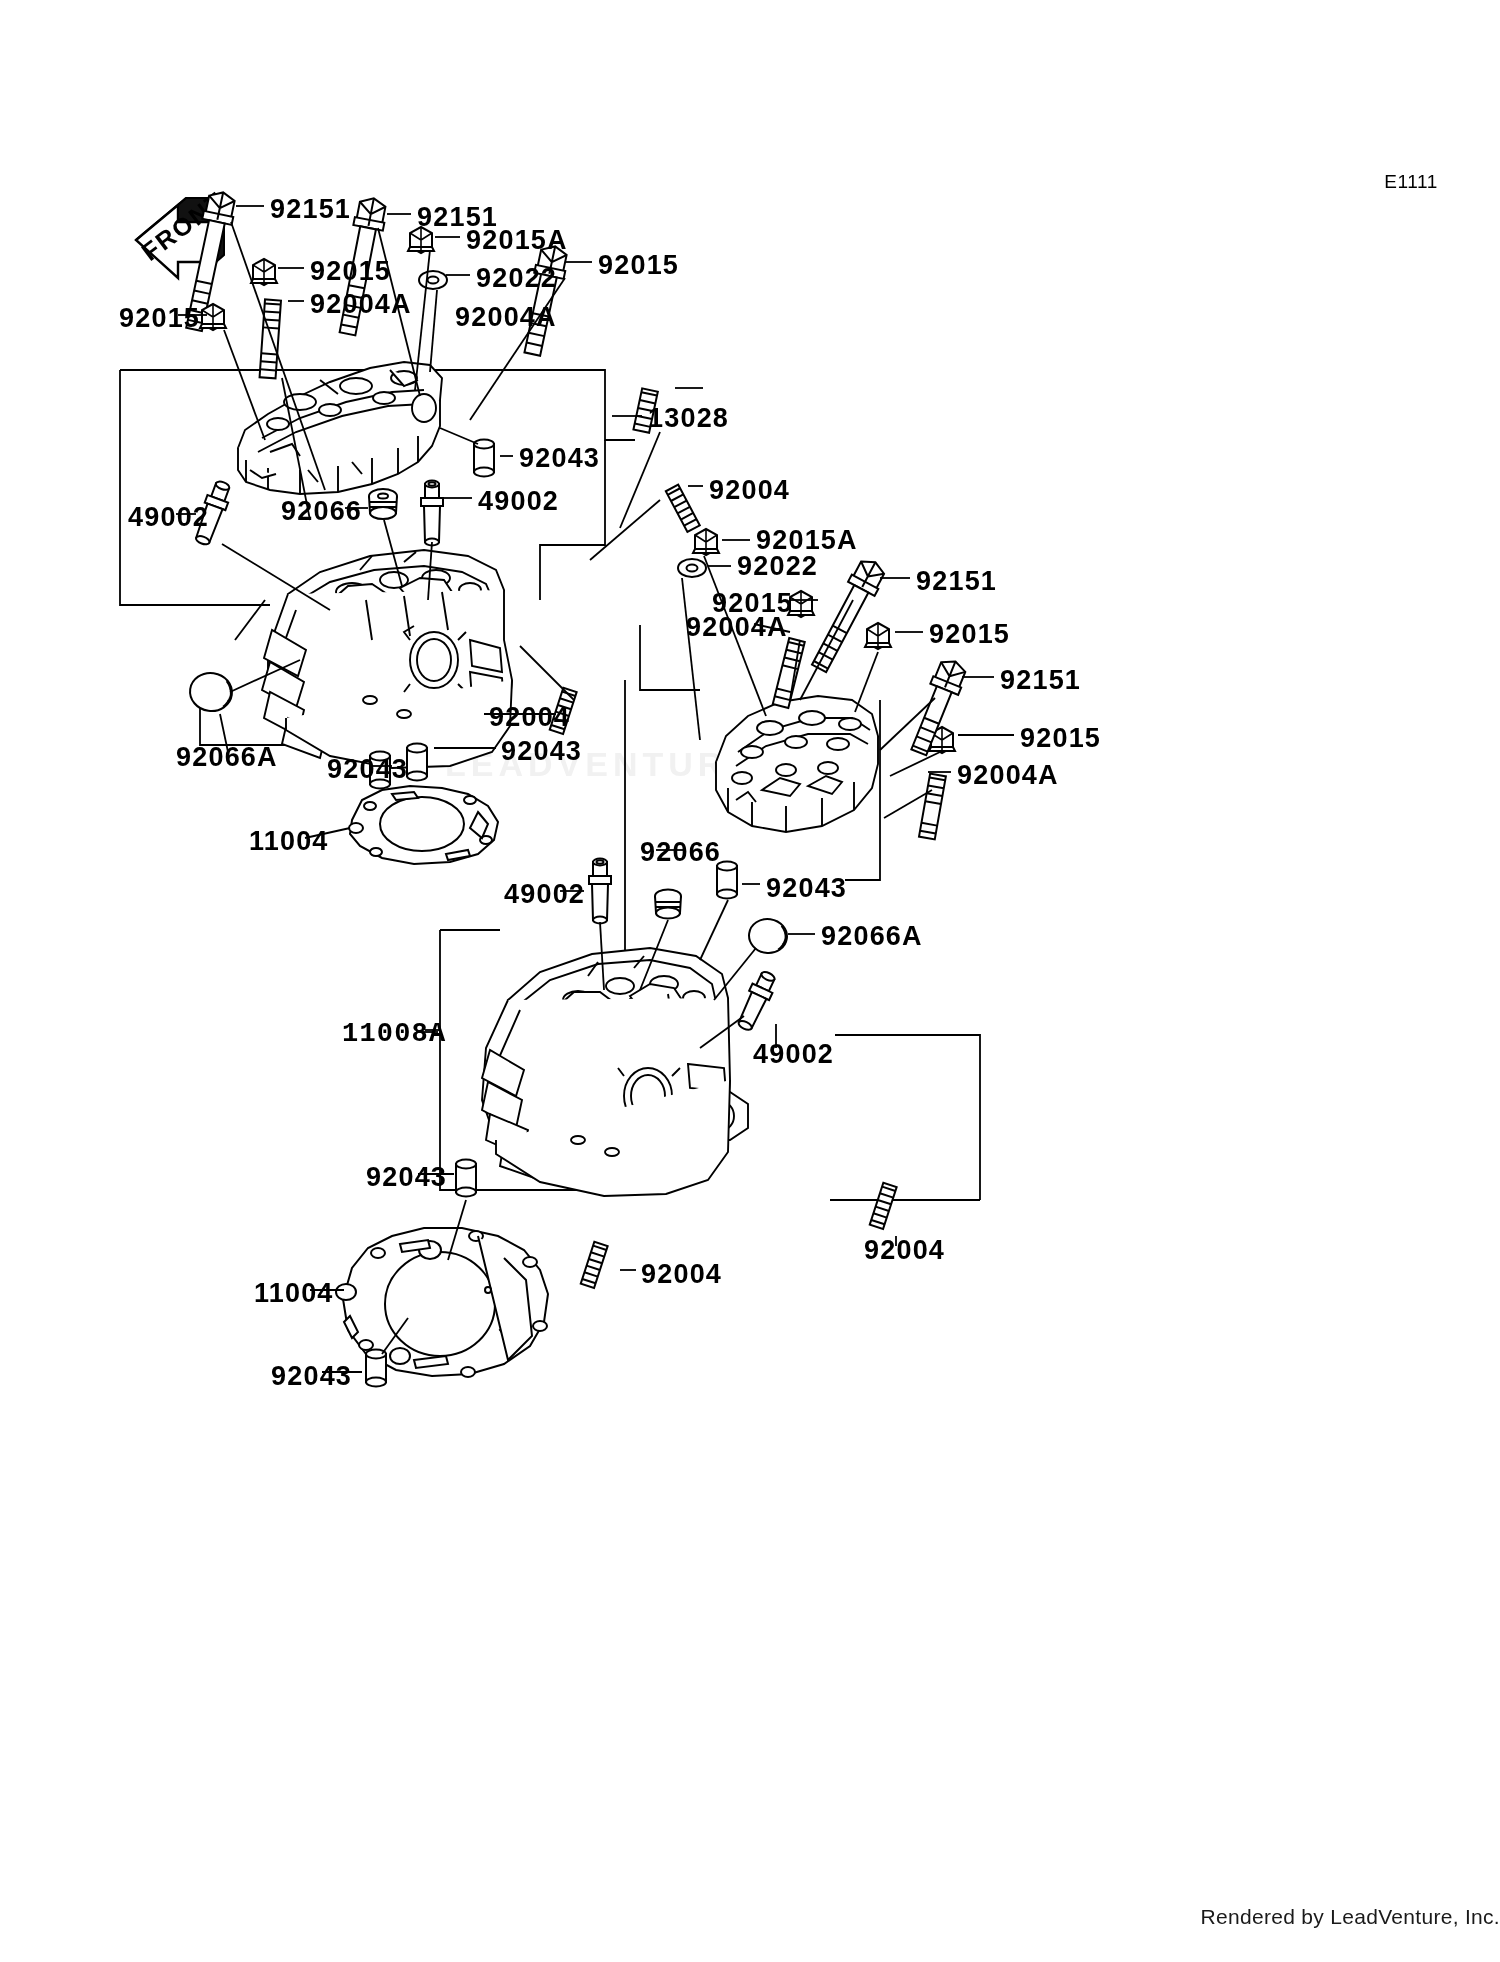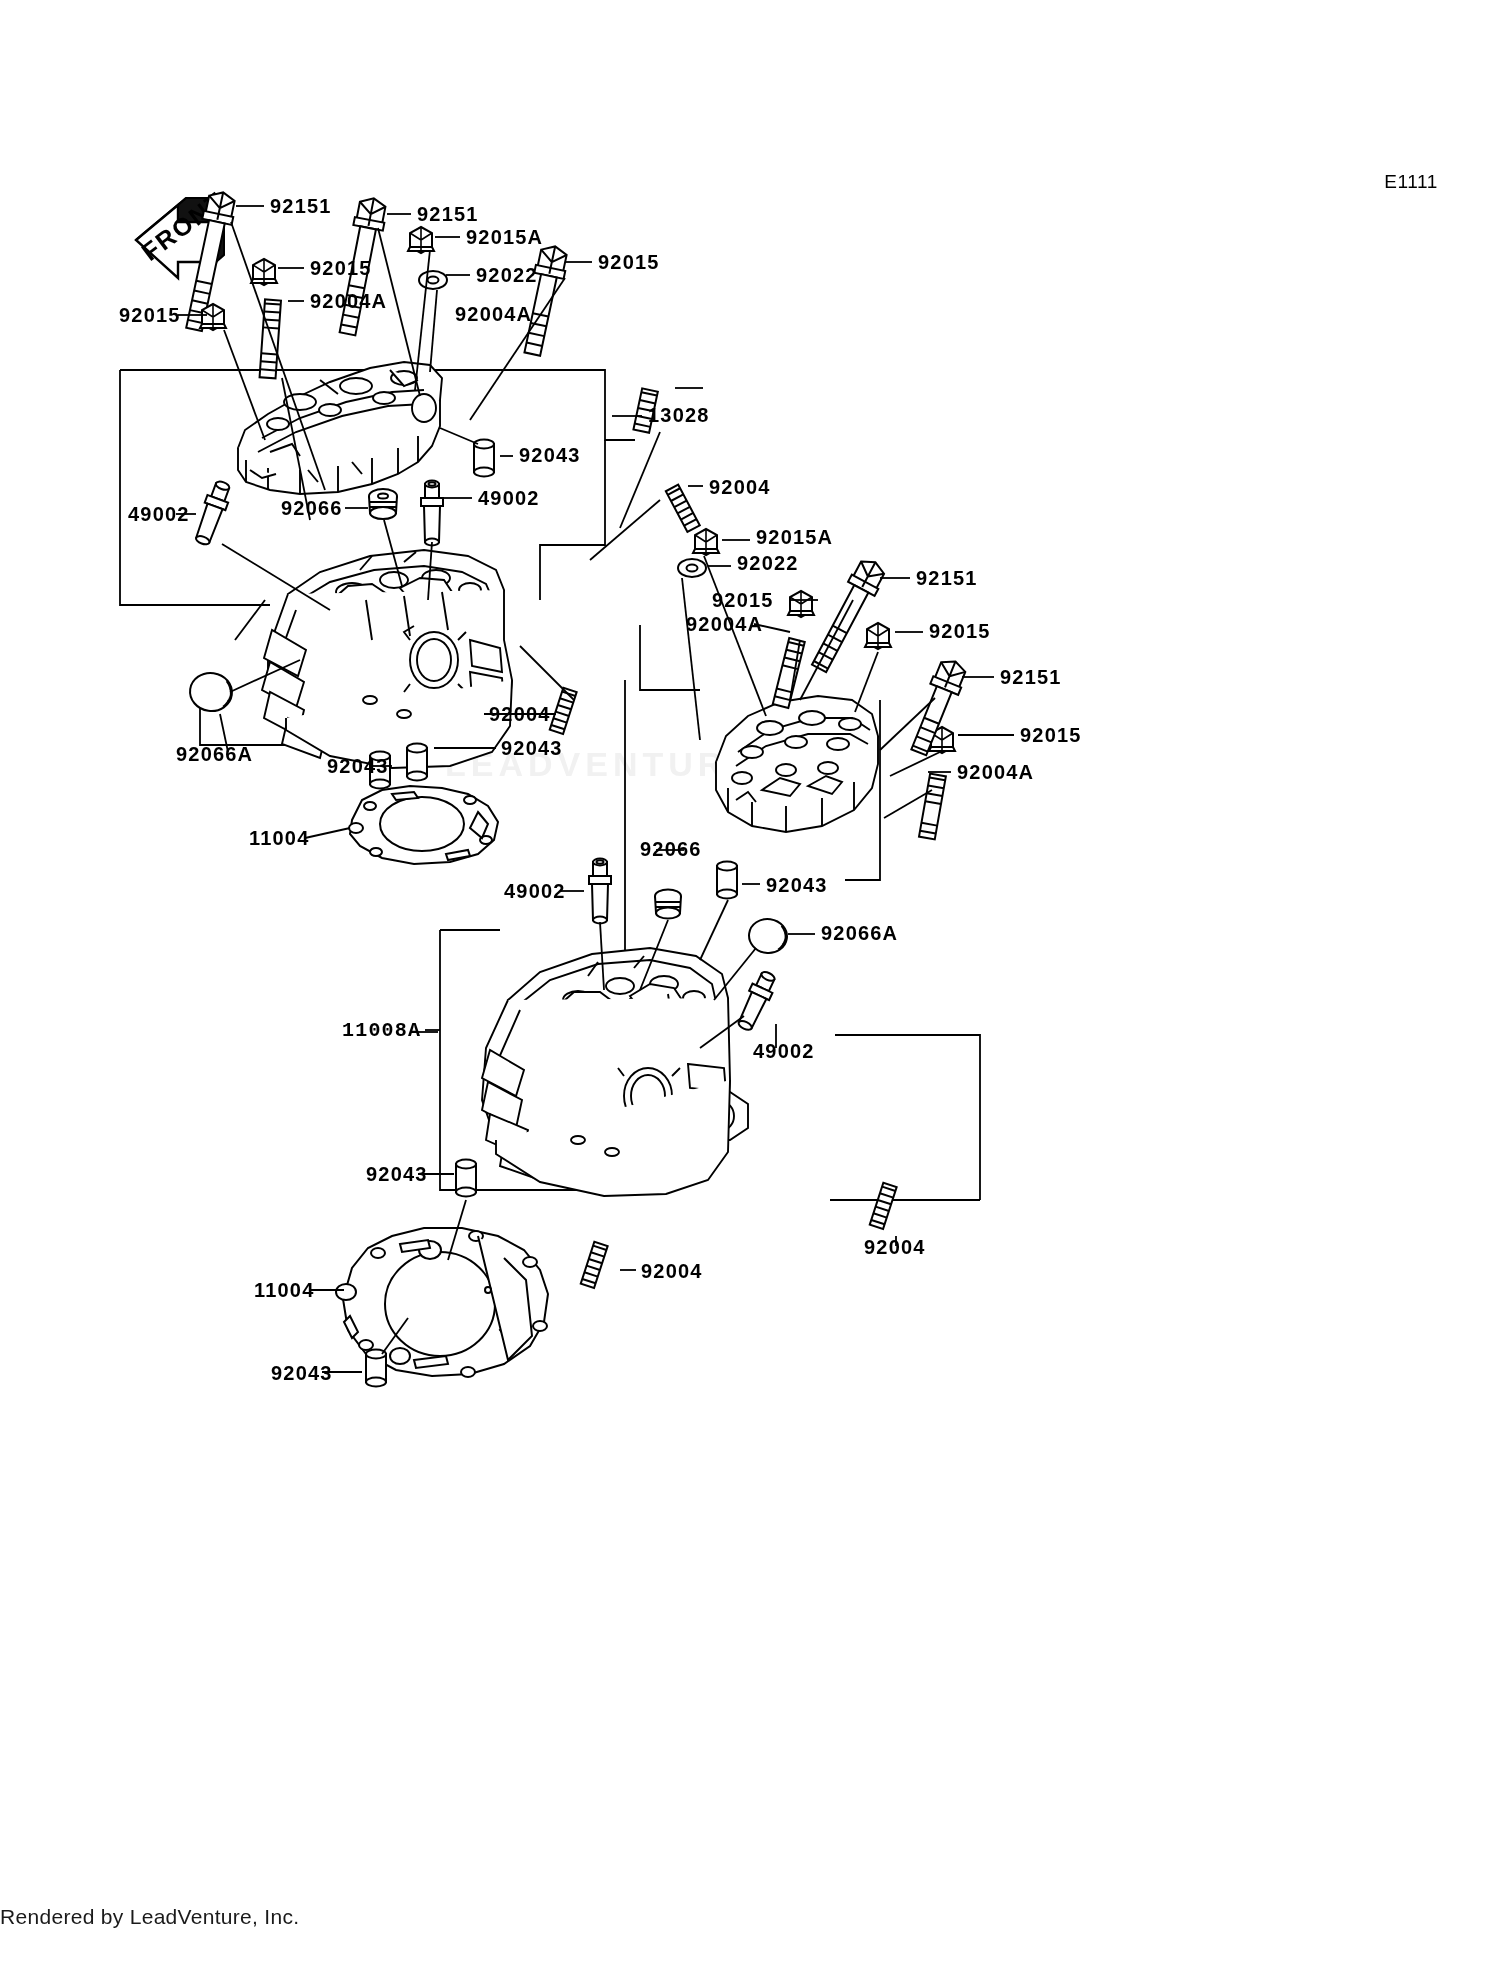--- a/index.html
+++ b/index.html
@@ -17,42 +17,42 @@
   }
   #svgroot {
     position: absolute;
     left: 0; top: 0;
     width: 1500px;
     height: 1962px;
   }
   .lbl {
     position: absolute;
     font-family: "Liberation Sans", sans-serif;
-    font-size: 20px;
+    font-size: 27px;
     font-weight: 700;
     letter-spacing: 1.2px;
     color: #000000;
     white-space: nowrap;
     line-height: 1;
   }
   .diagcode {
     position: absolute;
     right: 62px;
     top: 171px;
     font-size: 19px;
     font-weight: 400;
     letter-spacing: 0.6px;
     font-family: "Liberation Sans", sans-serif;
   }
   .footer {
     position: absolute;
     left: 0;
     top: 1905px;
     width: 1500px;
-    text-align: left;
+    text-align: right;
     font-family: "Liberation Sans", sans-serif;
     font-size: 21px;
     color: #1a1a1a;
     letter-spacing: 0.3px;
   }
   .wm {
     position: absolute;
     left: 385px;
     top: 745px;
     width: 430px;

